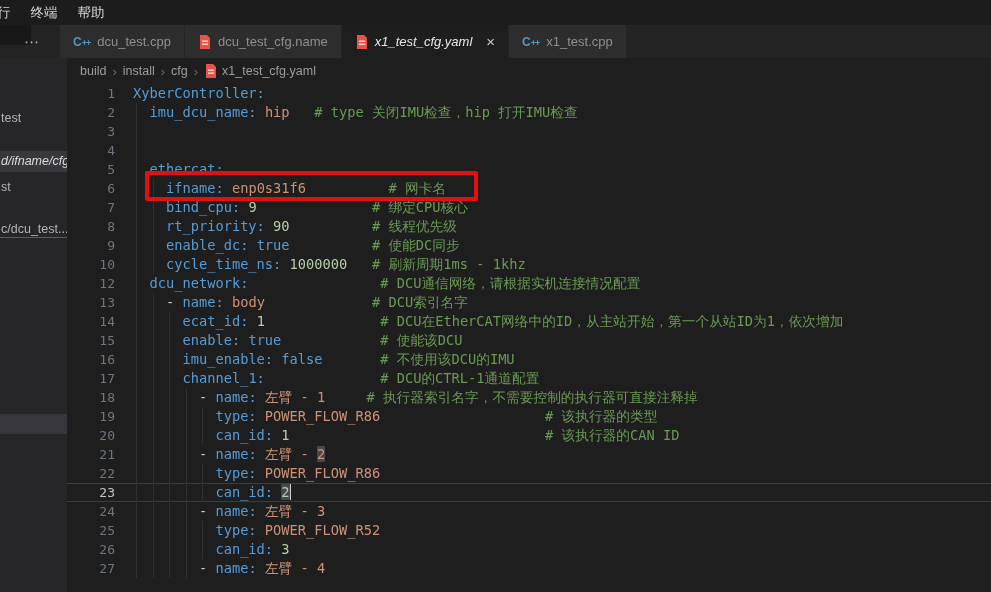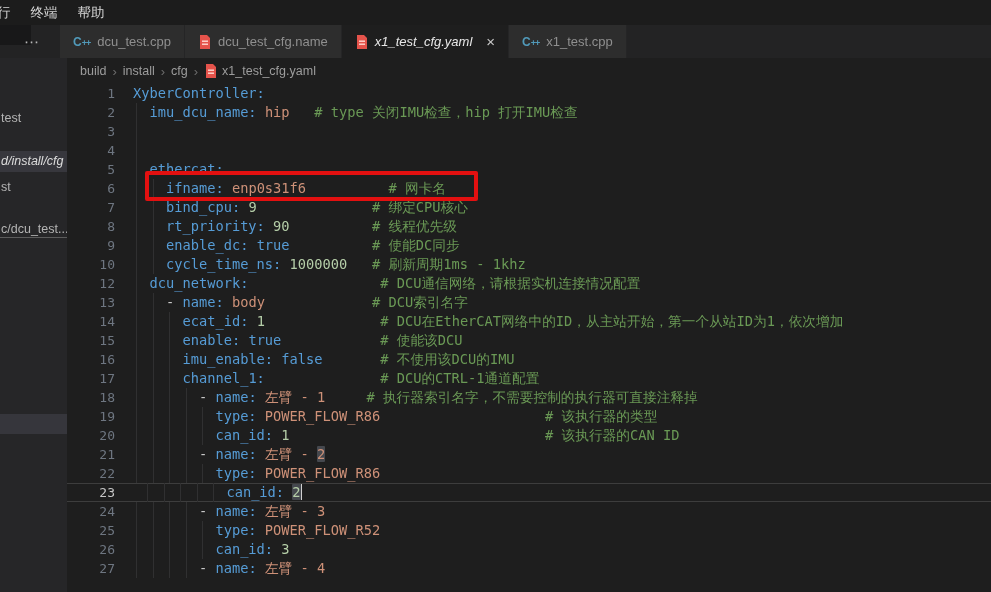--- a/index.html
+++ b/index.html
@@ -39,21 +39,21 @@
   
   .editor { position:absolute; left:67px; top:58px; width:924px; height:534px; background:#1e1e1e; }
   .breadcrumbs { height:26px; display:flex; align-items:center; gap:6px;
     padding-left:13px; font-size:12.5px; color:#9d9d9d; }
   .crumb { cursor:pointer; }
   .crumb-sep { color:#6c6c6c; font-size:13px; }
   .crumb-file { display:flex; align-items:center; gap:5px; cursor:pointer; }
   .code { position:absolute; left:0; top:26px; width:100%; height:508px; overflow:hidden;
     font-family:"DejaVu Sans Mono","Liberation Mono",monospace; font-size:13.7px; line-height:19px; }
   .code-line { position:relative; height:19px; display:flex; white-space:pre; }
-  .code-line.current { box-shadow: inset 0 1px 0 #3d3d3d, inset 0 -1px 0 #3d3d3d; gap: 11px; }
+  .code-line.current { box-shadow: inset 0 1px 0 #3d3d3d, inset 0 -1px 0 #3d3d3d; }
   .gutter { flex:0 0 48px; text-align:right; color:#6e7681; font-size:13px; cursor:pointer; }
   .code-line.current .gutter { color:#c6c6c6; }
   .line-body { position:relative; margin-left:18px; flex:1; }
   .guide { position:absolute; top:0; bottom:0; width:1px; background:#303031; }
   .line-text { position:relative; z-index:1; }
   .tok-key  { color:#569cd6; }
   .tok-str  { color:#ce9178; }
   .tok-num  { color:#b5cea8; }
   .tok-bool { color:#569cd6; }
   .tok-cmt  { color:#6a9955; }
@@ -106,21 +106,21 @@
       <div class="tab">
         <span class="cpp-icon">C<span class="pp">++</span></span>
         <span>x1_test.cpp</span>
       </div>
     </div>
 </div>
 
 <div class="sidebar">
     <div class="side-item " style="top: 50px;">test</div>
     <div class="side-item accent" style="top: 68px; margin-top: 26px;">ild/install...</div>
-    <div class="side-item selected" style="top: 93px;">d/install/cfg</div>
+    <div class="side-item selected" style="top: 93px;">d/ifname/cfg</div>
     <div class="side-item " style="top: 119px;">st</div>
     <div class="side-item " style="top: 161px;">c/dcu_test...</div>
     <div class="side-divider" style="top: 179px;"></div>
     <div class="side-highlight" style="top: 356px;"></div>
   </div>
 
 <div class="editor">
   <div class="breadcrumbs">
       <span class="crumb">build</span>
       <span class="crumb-sep">›</span>

